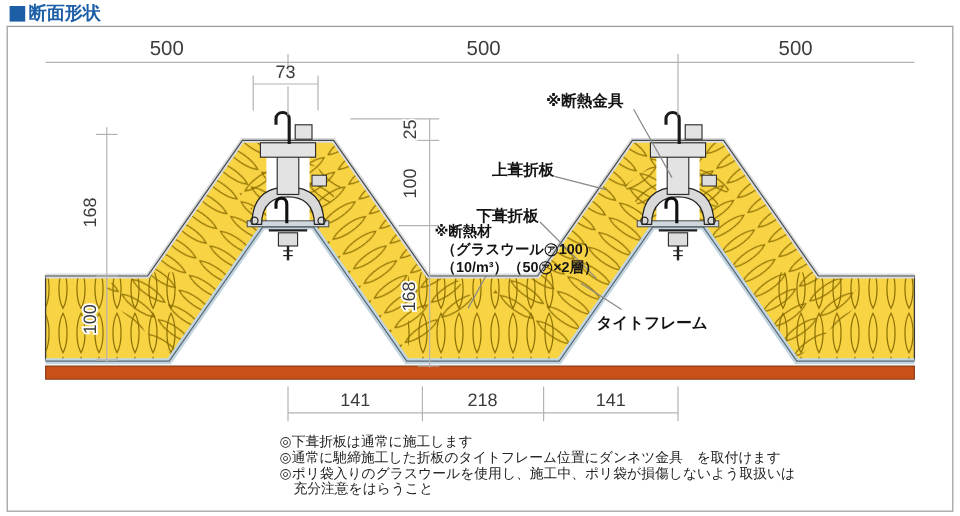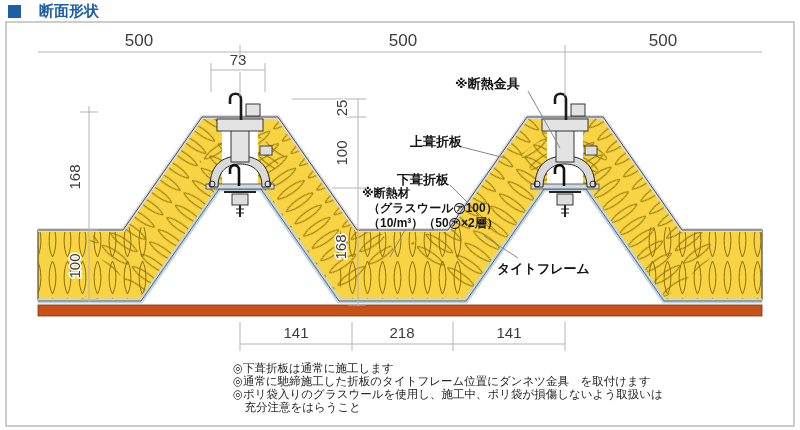--- a/index.html
+++ b/index.html
@@ -1,18 +1,18 @@
 <!DOCTYPE html>
 <html><head>
 <meta charset="utf-8">
 <style>
   html,body{margin:0;padding:0;background:#fff;}
   .stage{position:relative;width:800px;height:430px;background:#fff;overflow:hidden;
          font-family:"Liberation Sans","DejaVu Sans",sans-serif;}
-  .title{position:absolute;left:8px;top:2px;display:flex;align-items:center;gap:18px;
+  .title{position:absolute;left:8px;top:2px;display:flex;align-items:center;gap:3px;
          font-size:15px;font-weight:bold;color:#1d5fa7;}
   .title .sq{width:13px;height:13px;background:#1d5fa7;display:inline-block;}
   svg text{font-family:"Liberation Sans","DejaVu Sans",sans-serif;}
   .dimnum{font-size:17px;fill:#3c3c3c;}
   .dimnum-s{font-size:15px;fill:#3c3c3c;}
   .jlabel{font-size:13px;font-weight:600;fill:#141414;}
   .jlabel-s{font-size:12px;font-weight:600;fill:#141414;}
   .note{font-size:11.5px;fill:#222;}
   .halo{paint-order:stroke;stroke:#ffffff;stroke-width:3px;}
 </style>

